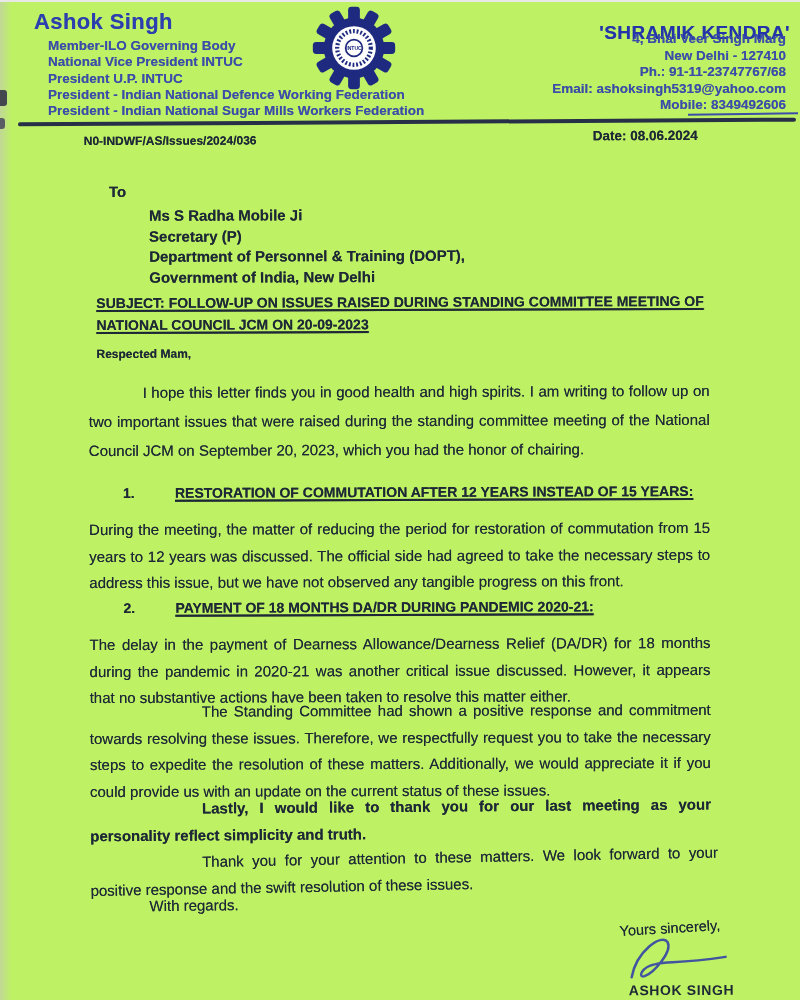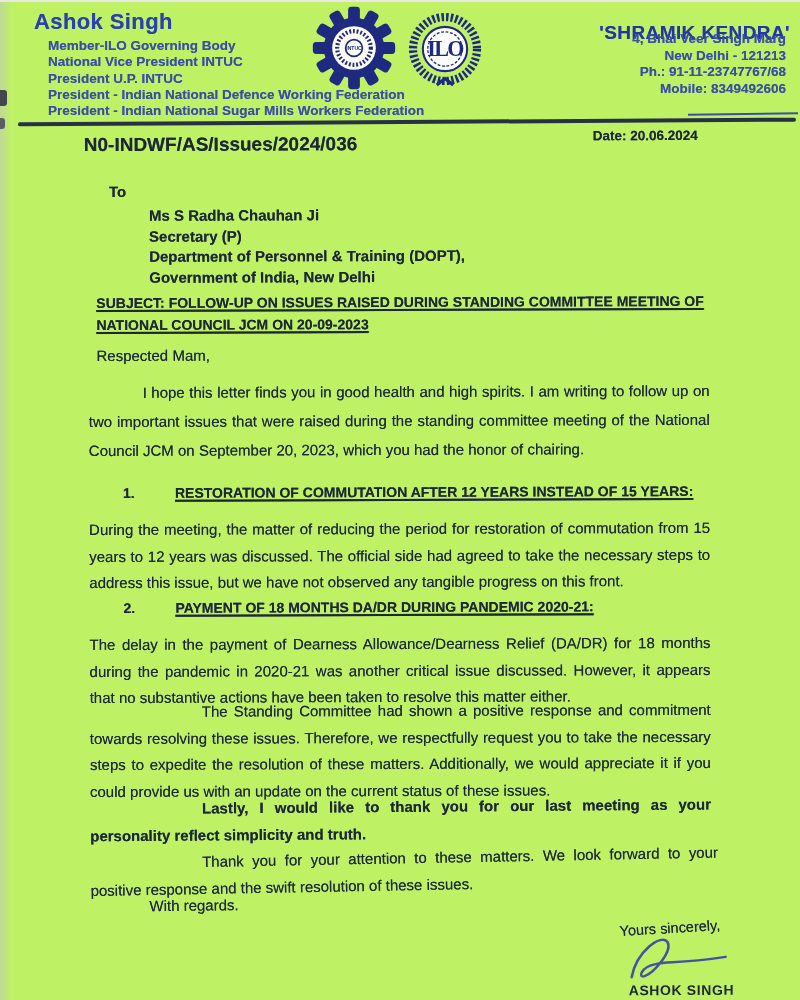--- a/index.html
+++ b/index.html
@@ -30,31 +30,31 @@
   .logo-ilo{ position:absolute; left:404px; top:4px; }
   .head-rule{ position:absolute; left:18px; right:4px; top:118px; height:4px;
     background:#283048; transform:rotate(-.35deg); border-radius:2px; }
   .head-rule-thin{ position:absolute; left:688px; right:2px; top:111px; height:1.6px;
     background:#3b4da8; transform:rotate(-.8deg); }
 
   
   .doc{ position:absolute; left:0; top:0; width:800px; height:1000px;
     transform:rotate(-.2deg); transform-origin:400px 500px; }
 
-  .ref-no{ position:absolute; left:85px; top:131px; font-size:19px; font-weight:bold; }
+  .ref-no{ position:absolute; left:85px; top:131px; font-size:12px; font-weight:bold; }
   .ref-date{ position:absolute; left:594px; top:127px; font-size:13.5px; font-weight:bold; }
 
   .to-label{ position:absolute; left:110px; top:180px; font-size:15px; font-weight:600; }
   .recipient{ position:absolute; left:150px; top:203px; font-size:15px; font-weight:bold; line-height:20.5px; }
 
   .subject{ position:absolute; left:97px; top:289px; width:618px; font-size:14px; font-weight:bold;
     line-height:22px; }
   .subject span{ text-decoration:underline; text-decoration-thickness:1.5px; text-underline-offset:2px; }
 
-  .greeting{ position:absolute; left:97px; top:344px; font-size:15px; font-weight:400; }
+  .greeting{ position:absolute; left:97px; top:344px; font-size:12px; font-weight:700; }
 
   .para{ font-size:15px; line-height:29px; text-align:justify; }
   .p-intro{ position:absolute; left:89px; top:375px; width:621px; text-indent:54px; }
 
   .item-no{ position:absolute; left:123px; font-size:14px; font-weight:bold; }
   .item-head{ position:absolute; left:175px; font-size:14px; font-weight:bold;
     text-decoration:underline; text-decoration-thickness:1.5px; text-underline-offset:2px; }
   .n1{ top:482px; } .h1{ top:482px; }
   .n2{ top:597px; } .h2{ top:597px; }
 
@@ -108,49 +108,41 @@
         <rect x="-7" y="-49" width="14" height="20" rx="4" transform="rotate(330)"></rect>
       </g>
       <circle r="36" fill="#1e2a80"></circle>
       <circle r="26" fill="#fdfdfd"></circle>
       <circle r="20" fill="none" stroke="#1e2a80" stroke-width="5" stroke-dasharray="2.2,2.2"></circle>
       <circle r="10" fill="none" stroke="#1e2a80" stroke-width="2"></circle>
       <text x="0" y="2.5" text-anchor="middle" font-size="6" font-weight="bold" fill="#1e2a80" font-family="Liberation Sans, sans-serif">INTUC</text>
     </svg>
   </div>
 
-  <div class="logo-ilo">
-    <svg width="82" height="86" viewBox="-50 -50 100 100">
-      <circle r="39" fill="none" stroke="#1e2a80" stroke-width="10" stroke-dasharray="3,2.6"></circle>
-      <circle r="27" fill="#fdfdfd" stroke="#1e2a80" stroke-width="2.5"></circle>
-      <circle r="21" fill="none" stroke="#1e2a80" stroke-width="1.6" stroke-dasharray="3.5,2"></circle>
-      <text x="0" y="9" text-anchor="middle" font-size="27" font-weight="bold" fill="#1e2a80" font-family="Liberation Serif, serif" letter-spacing="-2">ILO</text>
-      <path d="M -10,44 L 0,36 L 10,44" fill="none" stroke="#1e2a80" stroke-width="4"></path>
-    </svg>
-  </div>
 
   <div class="lh-org blue-ink">'SHRAMIK KENDRA'</div>
   <div class="lh-addr blue-ink">
     <div>4, Bhai Veer Singh Marg</div>
-    <div>New Delhi - 121213</div>
+    <div>New Delhi - 127410</div>
     <div>Ph.: 91-11-23747767/68</div>
+    <div>Email: ashoksingh5319@yahoo.com</div>
     <div>Mobile: 8349492606</div>
   </div>
 
   <div class="head-rule-thin"></div>
   <div class="head-rule"></div>
 
   <div class="doc">
 
     <div class="ref-no inky">N0-INDWF/AS/Issues/2024/036</div>
-    <div class="ref-date inky">Date: 20.06.2024</div>
+    <div class="ref-date inky">Date: 08.06.2024</div>
 
     <div class="to-label inky">To</div>
     <div class="recipient inky">
-      <div>Ms S Radha Chauhan Ji</div>
+      <div>Ms S Radha Mobile Ji</div>
       <div>Secretary (P)</div>
       <div>Department of Personnel &amp; Training (DOPT),</div>
       <div>Government of India, New Delhi</div>
     </div>
 
     <div class="subject inky">
       <span>SUBJECT: FOLLOW-UP ON ISSUES RAISED DURING STANDING COMMITTEE MEETING OF NATIONAL COUNCIL JCM ON 20-09-2023</span>
     </div>
 
     <div class="greeting inky">Respected Mam,</div>

